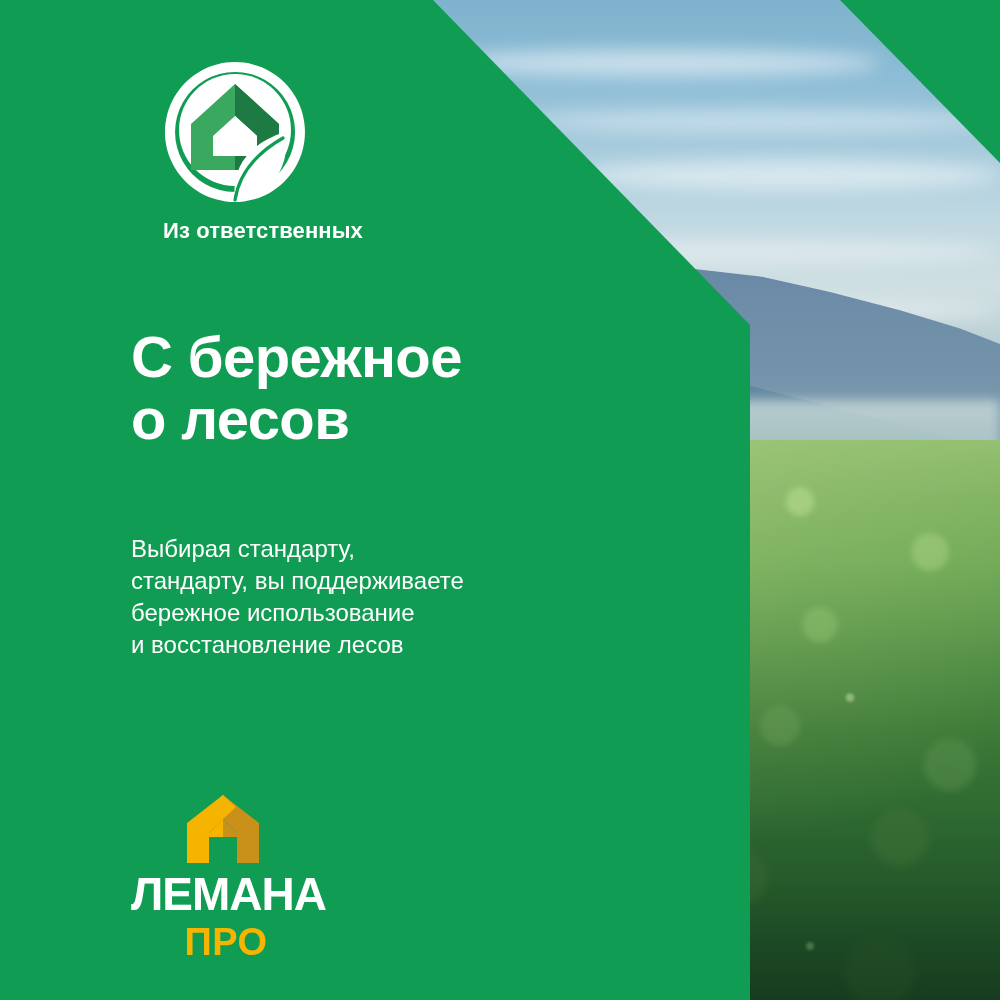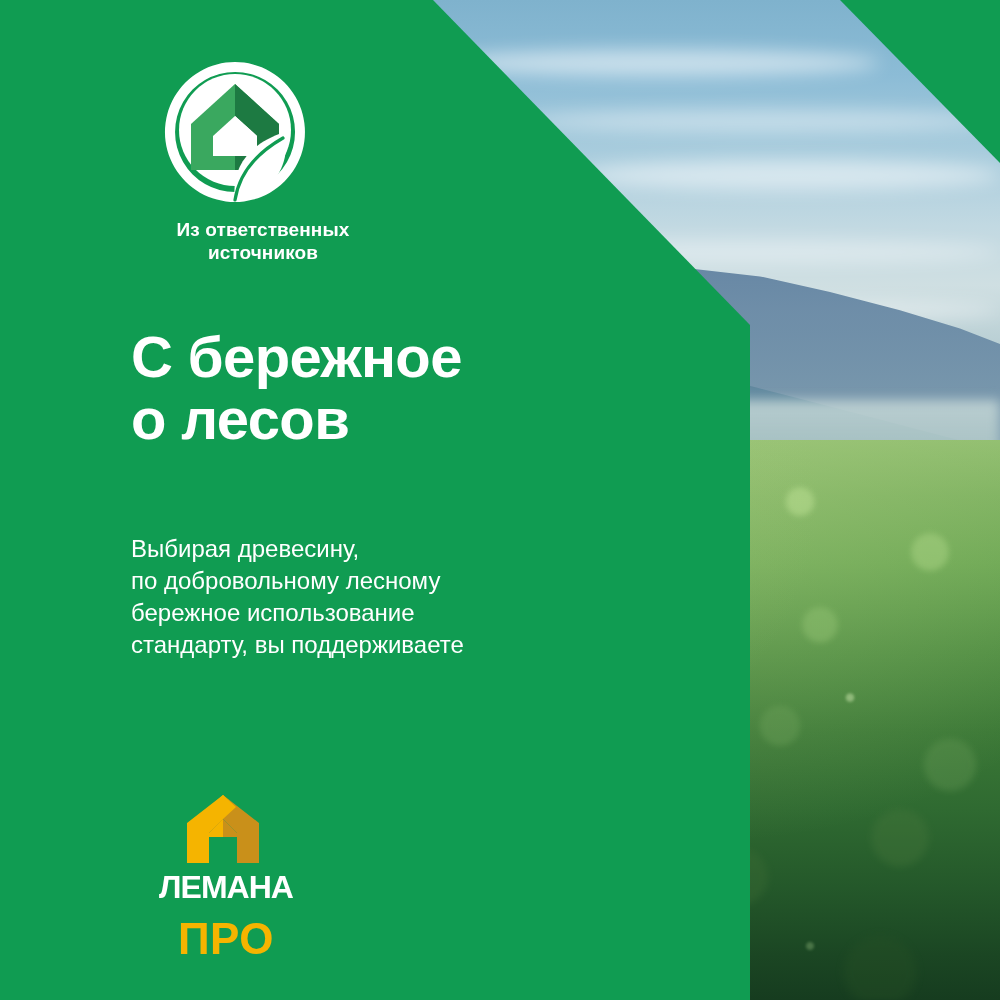--- a/index.html
+++ b/index.html
@@ -195,21 +195,21 @@
   .badge-mark {
     width: 148px;
     height: 148px;
     margin-left: 33px;
     display: block;
   }
   .badge-caption {
     margin: 12px 0 0 0;
     width: 270px;
     text-align: center;
-    font-size: 19px;
+    font-size: 22px;
     font-weight: 700;
     line-height: 1.22;
     letter-spacing: 0.1px;
     color: #ffffff;
   }
   .badge-caption span { display: block; }
 
   
   .headline {
     position: absolute;
@@ -247,32 +247,32 @@
   }
   .brand-house {
     display: block;
     width: 88px;
     height: 72px;
     margin-left: 48px;
   }
   .brand-word {
     display: block;
     margin-top: 6px;
-    font-size: 32px;
+    font-size: 46px;
     font-weight: 700;
     letter-spacing: -1.0px;
     line-height: 1;
     color: #ffffff;
     text-align: center;
     font-stretch: condensed;
   }
   .brand-sub {
     display: block;
-    margin-top: 14px;
-    font-size: 44px;
+    margin-top: 6px;
+    font-size: 38px;
     font-weight: 700;
     letter-spacing: 0.5px;
     line-height: 1;
     color: #F5B400;
     text-align: center;
   }
 </style>
 </head>
 <body>
 
@@ -311,34 +311,33 @@
 
         <path d="M74 58 L96 78 L96 98 L52 98 L52 78 Z" fill="#ffffff"></path>
 
         <path d="M74 58 L96 78 L96 98 L74 98 Z" fill="#ffffff"></path>
 
         <path d="M74 142 C70 112 86 86 124 74 C130 106 112 136 80 143 Z" fill="#ffffff"></path>
         <path d="M74 142 C78 116 94 96 122 80" fill="none" stroke="#109c52" stroke-width="3.2" stroke-linecap="round"></path>
       </svg>
       <p class="badge-caption">
         <span>Из ответственных</span>
-        <span>источников</span>
       </p>
     </div>
 
     <h1 class="headline">
       <span>С бережное</span>
       <span>о лесов</span>
     </h1>
 
     <p class="body-copy">
-      <span>Выбирая древесину,</span>
-      <span>по добровольному лесному</span>
+      <span>Выбирая стандарту,</span>
+      <span>стандарту, вы поддерживаете</span>
       <span>бережное использование</span>
-      <span>стандарту, вы поддерживаете</span>
+      <span>и восстановление лесов</span>
     </p>
 
     <div class="brand">
       <svg class="brand-house" viewBox="0 0 88 72" aria-hidden="true">
 
         <path d="M44 2 L57 14 L30 40 L30 70 L8 70 L8 30 Z" fill="#F5B400"></path>
 
         <path d="M44 2 L80 30 L80 70 L58 70 L58 40 L44 26 Z" fill="#C9901A"></path>
 
         <path d="M30 40 L44 26 L58 40 L58 44 L30 44 Z" fill="#C9901A"></path>

